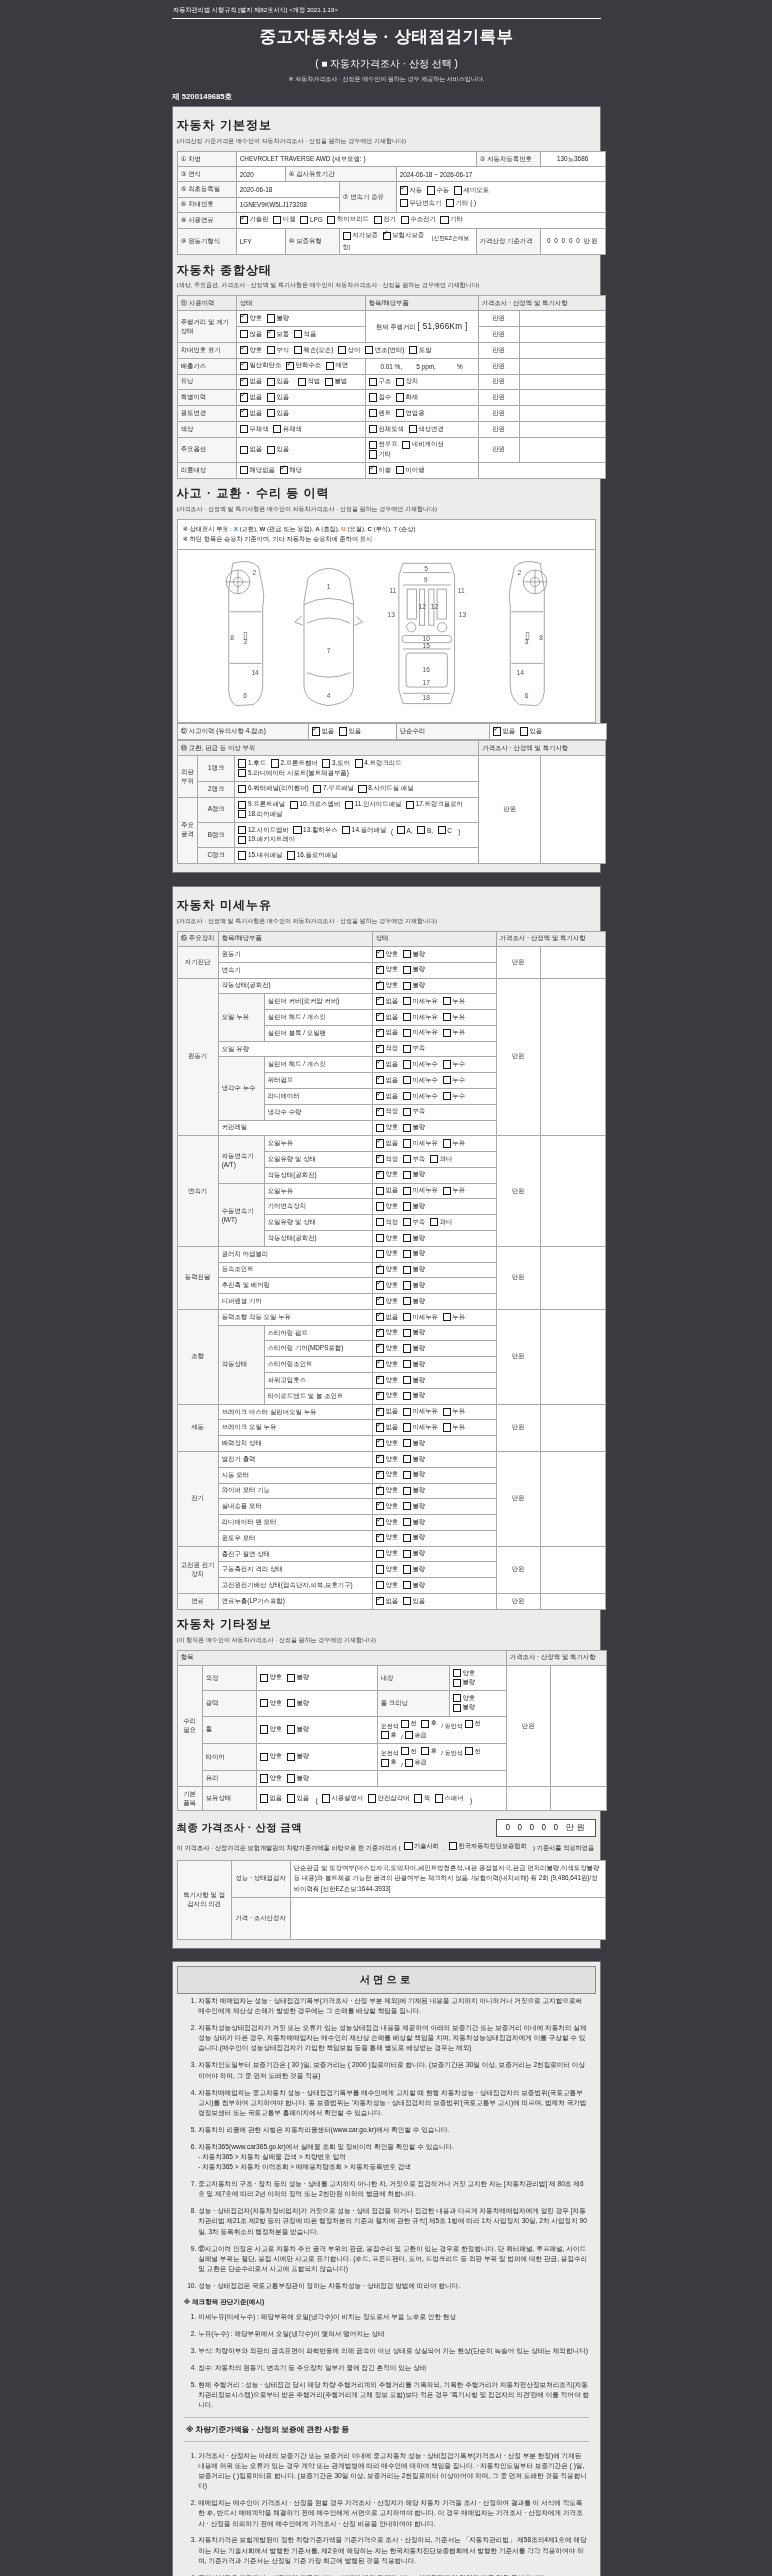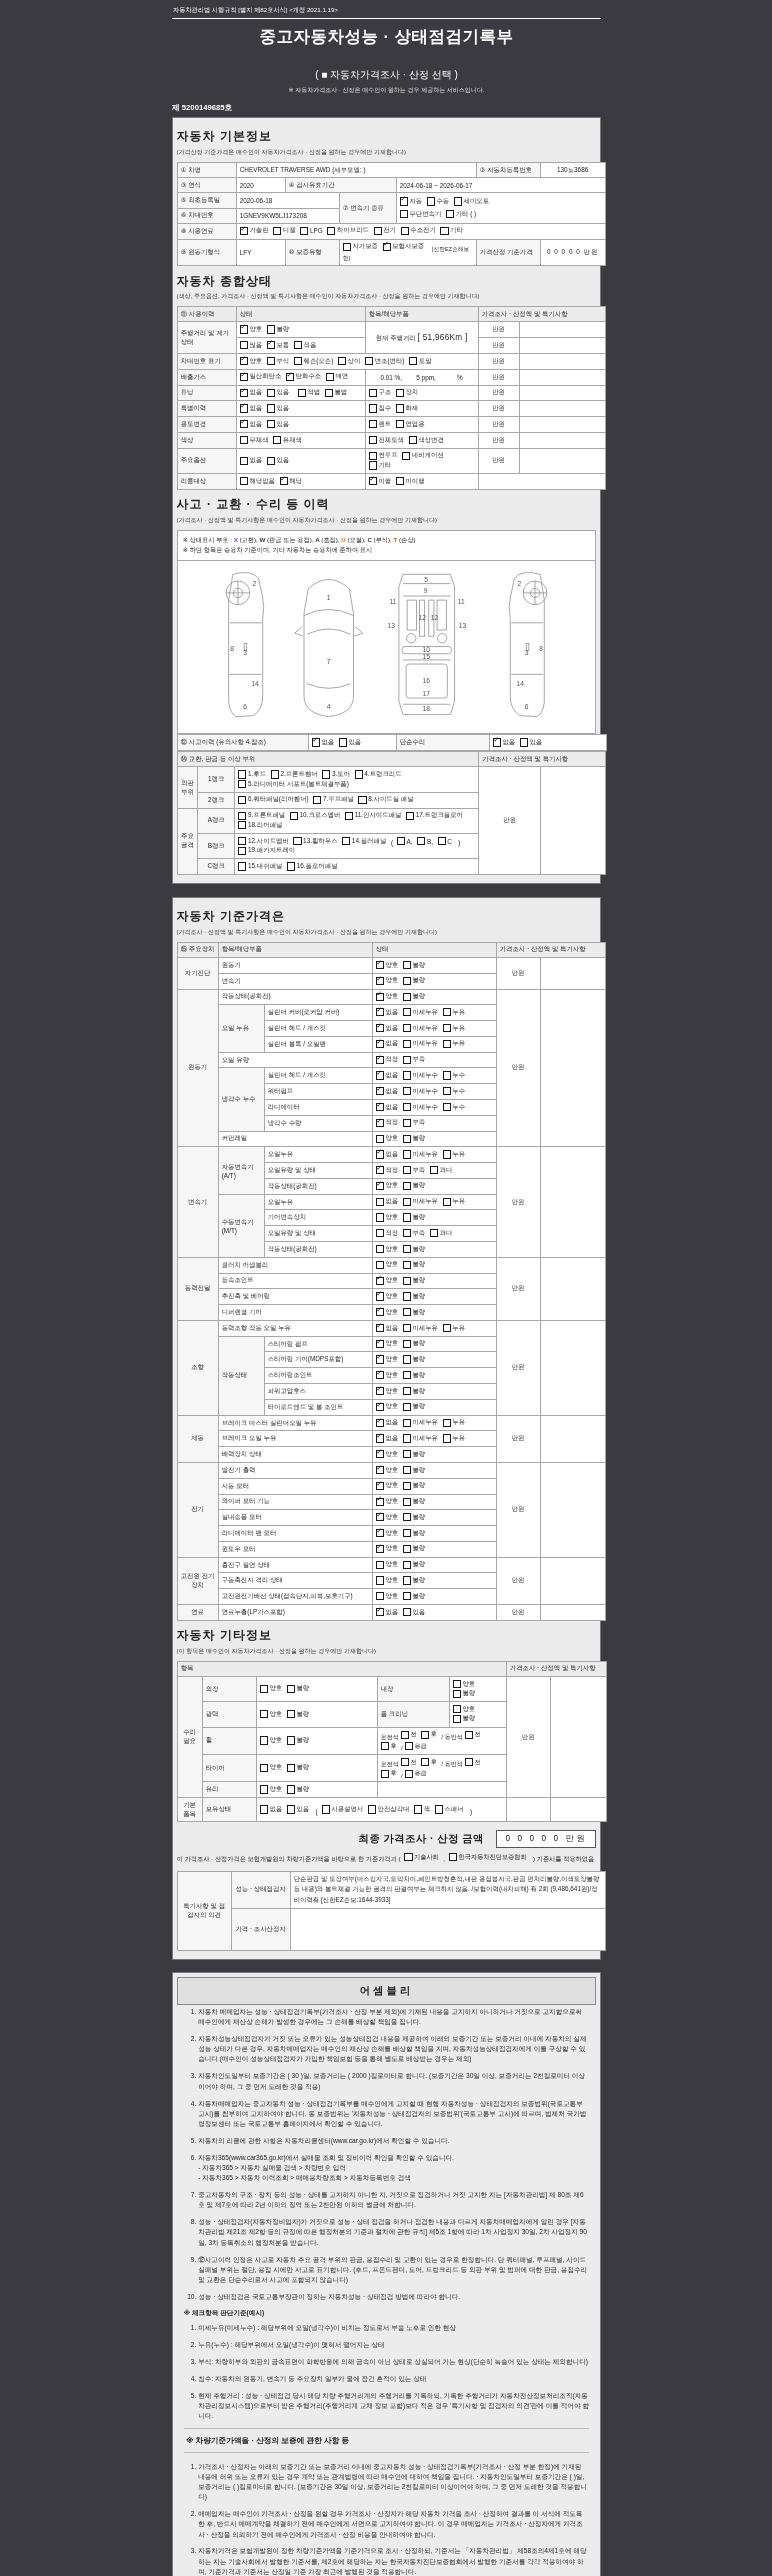--- a/index.html
+++ b/index.html
@@ -2,21 +2,21 @@
 <html style="font-size:8.2px"><head>
 <meta charset="utf-8">
 <style>
   html,body{margin:0;padding:0;}
   body{background:#3a3a40;font-family:"Liberation Sans","DejaVu Sans",sans-serif;color:#222;}
   .canvas{width:773px;margin:0 auto;padding:4.1px 0 15.5px;}
   .doc{width:429px;margin:0 auto;}
   .form-note{color:#fff;font-size:6.2px;padding:2.1px 1px 3.1px;}
   .top-rule{border:none;border-top:1.5px solid #fff;margin:0;}
   .masthead{text-align:center;color:#fff;padding:7.2px 0 3.1px;}
-  .masthead h1{font-size:16.5px;margin:0 0 20px;font-weight:bold;letter-spacing:0.5px;}
+  .masthead h1{font-size:16.5px;margin:0 0 9px;font-weight:bold;letter-spacing:0.5px;}
   .masthead .mast-sub{font-size:10px;margin:1px 0;}
   .masthead .mast-note{font-size:6px;color:#e3e3e3;margin-top:3.1px;}
   .doc-no{color:#fff;font-weight:bold;font-size:7.7px;margin:5.2px 0 4.1px;}
   .page{background:#ececec;border:0.5px solid #77777c;margin-bottom:12.4px;padding:4.1px 3.6px 8.2px;}
   .sec-head{padding:6.2px 0 5.2px;}
   .sec-head h2{font-size:12px;margin:0 0 2.6px;letter-spacing:1px;font-weight:bold;}
   .sec-head p{font-size:6px;margin:0;color:#333;}
   table.t{border-collapse:collapse;width:100%;background:#fff;font-size:6.4px;table-layout:fixed;}
   table.t th,table.t td{border:0.5px solid #a8a8a8;padding:2.6px 3.1px;vertical-align:middle;word-break:break-all;}
   table.t th{background:#ececec;font-weight:normal;text-align:left;}
@@ -33,21 +33,21 @@
   .small-note{font-size:5.7px;color:#333;margin-left:3.1px;}
   .legend{background:#fff;border:0.5px solid #a8a8a8;border-bottom:none;font-size:6.2px;padding:4.1px 5.2px;line-height:1.7;}
   .diagram-wrap{background:#fff;border:0.5px solid #a8a8a8;padding:5.2px 0;text-align:center;}
   .band{background:#e0e0e0;border:0.5px solid #8a8a8a;text-align:center;font-weight:bold;font-size:10.3px;padding:5.7px 0;letter-spacing:3.1px;}
   .law{padding:2.1px 7.2px 5.2px;font-size:6.6px;}
   .law-sec-title{font-weight:bold;font-size:7.7px;padding:6.7px 2.1px;border-top:0.5px solid #bbb;border-bottom:0.5px solid #bbb;margin:4.1px 0 8.2px;}
   ol.notice{margin:0 0 4.1px;padding-left:14.4px;}
   ol.notice li{margin-bottom:6.7px;line-height:1.55;white-space:pre-line;}
   .criteria-title{font-weight:bold;margin:2.1px 0 5.2px;}
   .defwrap{border:0.5px solid #999;margin:10.3px 3.1px 2.1px;padding:8.2px 5.2px 7.2px;background:#ececec;}
-  .final-price{display:flex;justify-content:flex-end;align-items:center;gap:12.4px;padding:7.2px 0 4.1px;}
+  .final-price{display:flex;justify-content:space-between;align-items:center;gap:12.4px;padding:7.2px 0 4.1px;}
   .final-price .fp-label{font-size:10.3px;font-weight:bold;letter-spacing:0.5px;}
   .fp-box{border:0.5px solid #555;background:#fff;padding:2.6px 8.2px;font-size:8.2px;letter-spacing:2.6px;}
   .price-note{text-align:center;font-size:6.2px;padding:1px 0 6.2px;}
   .vlabel{text-align:center;background:#f6f6f6;}
   svg text{font-family:"Liberation Sans","DejaVu Sans",sans-serif;}
 </style>
 </head>
 <body>
 
 <div class="canvas">
@@ -593,21 +593,21 @@
                   <span class="cb"></span>
                   <span>16.플로어패널</span>
                 </span></td>
         </tr>
       </tbody>
         </table>
     </section>
 
     <section class="page">
       <div class="sec-head">
-        <h2>자동차 기준가격은</h2>
+        <h2>자동차 미세누유</h2>
         <p>(가격조사 · 산정액 및 특기사항은 매수인이 자동차가격조사 · 산정을 원하는 경우에만 기재합니다)</p>
       </div>
 
       <table class="t">
         <colgroup>
             <col style="width:41px">
             <col style="width:46px">
             <col style="width:108px">
             <col style="width:124px">
             <col style="width:44px">
@@ -1292,21 +1292,21 @@
         </tr>
         <tr>
           <td class="lbl center">가격 · 조사산정자</td>
           <td style="height:36px"></td>
         </tr>
       </tbody>
         </table>
     </section>
 
     <section class="page">
-      <div class="band">어셈블리</div>
+      <div class="band">서면으로</div>
       <div class="law">
         <ol class="notice">
             <li>자동차 매매업자는 성능 · 상태점검기록부(가격조사 · 산정 부분 제외)에 기재된 내용을 고지하지 아니하거나 거짓으로 고지함으로써 매수인에게 재산상 손해가 발생한 경우에는 그 손해를 배상할 책임을 집니다.</li>
             <li>자동차성능상태점검자가 거짓 또는 오류가 있는 성능상태점검 내용을 제공하여 아래의 보증기간 또는 보증거리 이내에 자동차의 실제 성능 상태가 다른 경우, 자동차매매업자는 매수인의 재산상 손해를 배상할 책임을 지며, 자동차성능상태점검자에게 이를 구상할 수 있습니다.(매수인이 성능상태점검자가 가입한 책임보험 등을 통해 별도로 배상받는 경우는 제외)</li>
             <li>자동차인도일부터 보증기간은 ( 30 )일, 보증거리는 ( 2000 )킬로미터로 합니다. (보증기간은 30일 이상, 보증거리는 2천킬로미터 이상이어야 하며, 그 중 먼저 도래한 것을 적용)</li>
             <li>자동차매매업자는 중고자동차 성능 · 상태점검기록부를 매수인에게 고지할 때 현행 자동차성능 · 상태점검자의 보증범위(국토교통부 고시)를 첨부하여 고지하여야 합니다. 동 보증범위는 '자동차성능 · 상태점검자의 보증범위'(국토교통부 고시)에 따르며, 법제처 국가법령정보센터 또는 국토교통부 홈페이지에서 확인할 수 있습니다.</li>
             <li>자동차의 리콜에 관한 사항은 자동차리콜센터(www.car.go.kr)에서 확인할 수 있습니다.</li>
             <li>자동차365(www.car365.go.kr)에서 실매물 조회 및 정비이력 확인을 확인할 수 있습니다.
 - 자동차365 &gt; 자동차 실매물 검색 &gt; 차량번호 입력
 - 자동차365 &gt; 자동차 이력조회 &gt; 매매용차량조회 &gt; 자동차등록번호 검색</li>

